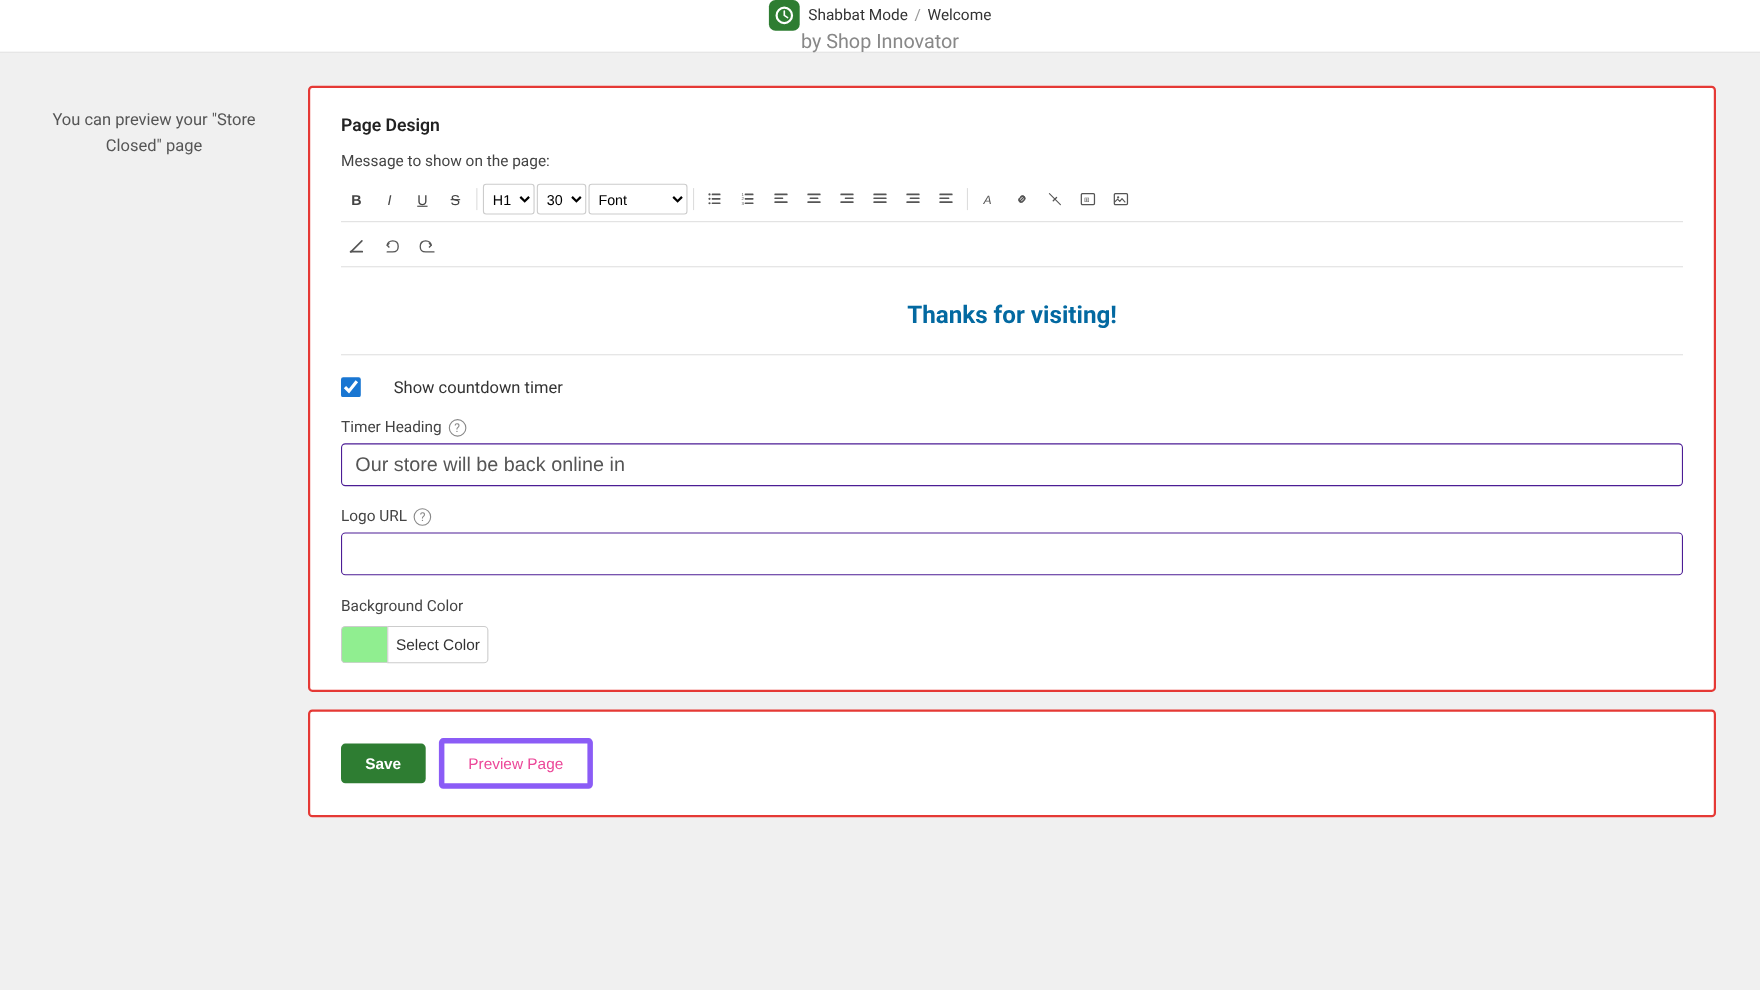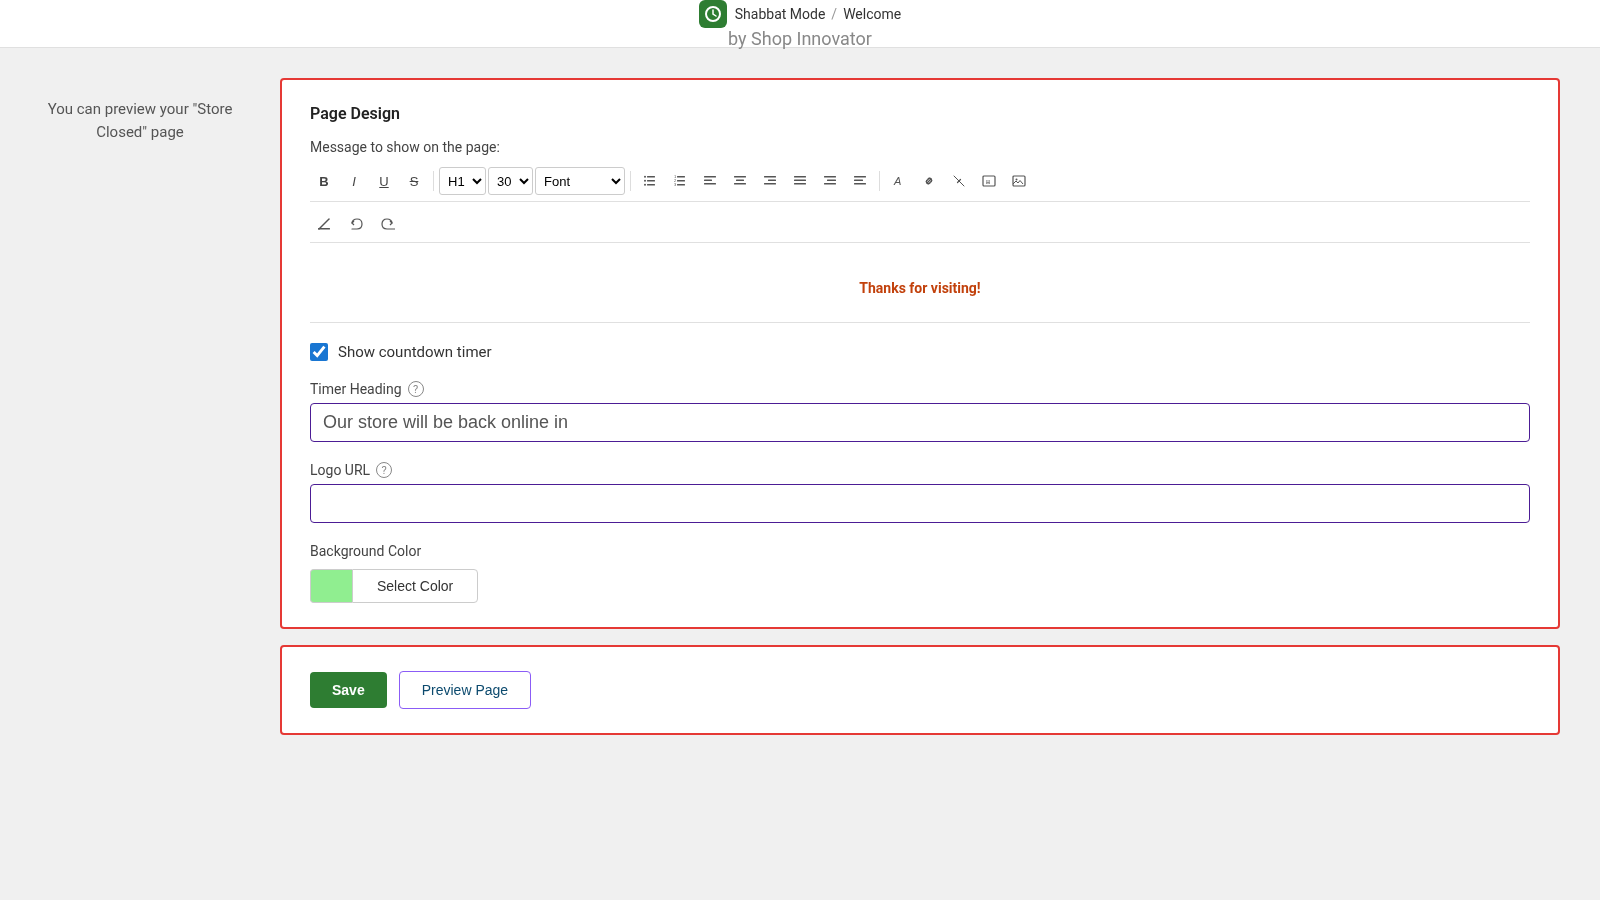--- a/index.html
+++ b/index.html
@@ -157,41 +157,42 @@
     .editor-area {
       min-height: 70px;
       display: flex;
       align-items: center;
       justify-content: center;
       border-bottom: 1px solid #e0e0e0;
       margin-bottom: 20px;
       padding: 16px 0;
     }
     .editor-content {
-      font-size: 14px;
+      font-size: 22px;
       font-weight: 700;
-      color: #c2410c;
+      color: #0369a1;
     }
 
     
     .checkbox-row {
       display: flex;
       align-items: center;
       gap: 10px;
       margin-bottom: 20px;
     }
     .checkbox-input {
       width: 18px;
       height: 18px;
       accent-color: #1976d2;
       cursor: pointer;
     }
     .checkbox-label {
       font-size: 15px;
       color: #333;
+      margin-left: 20px;
     }
 
     
     .field-group {
       margin-bottom: 20px;
     }
     .field-label {
       font-size: 14px;
       color: #444;
       margin-bottom: 6px;
@@ -241,21 +242,21 @@
       height: 34px;
       background: #90ee90;
       border: 1px solid #ccc;
       border-right: none;
       border-radius: 4px 0 0 4px;
       cursor: pointer;
     }
     .select-color-btn {
       border: 1px solid #ccc;
       background: #fff;
-      padding: 6px 24px;
+      padding: 6px 7px;
       font-size: 14px;
       border-radius: 0 4px 4px 0;
       cursor: pointer;
       height: 34px;
       color: #333;
     }
 
     
     .bottom-panel {
       display: flex;
@@ -267,22 +268,22 @@
       color: #fff;
       border: none;
       border-radius: 4px;
       padding: 10px 22px;
       font-size: 14px;
       font-weight: 600;
       cursor: pointer;
     }
     .preview-btn {
       background: #fff;
-      color: #0c4a6e;
-      border: 1px solid #8b5cf6;
+      color: #ec4899;
+      border: 5px solid #8b5cf6;
       border-radius: 4px;
       padding: 10px 22px;
       font-size: 14px;
       cursor: pointer;
     }
   </style>
 </head>
 <body>
 
 <header class="header">

